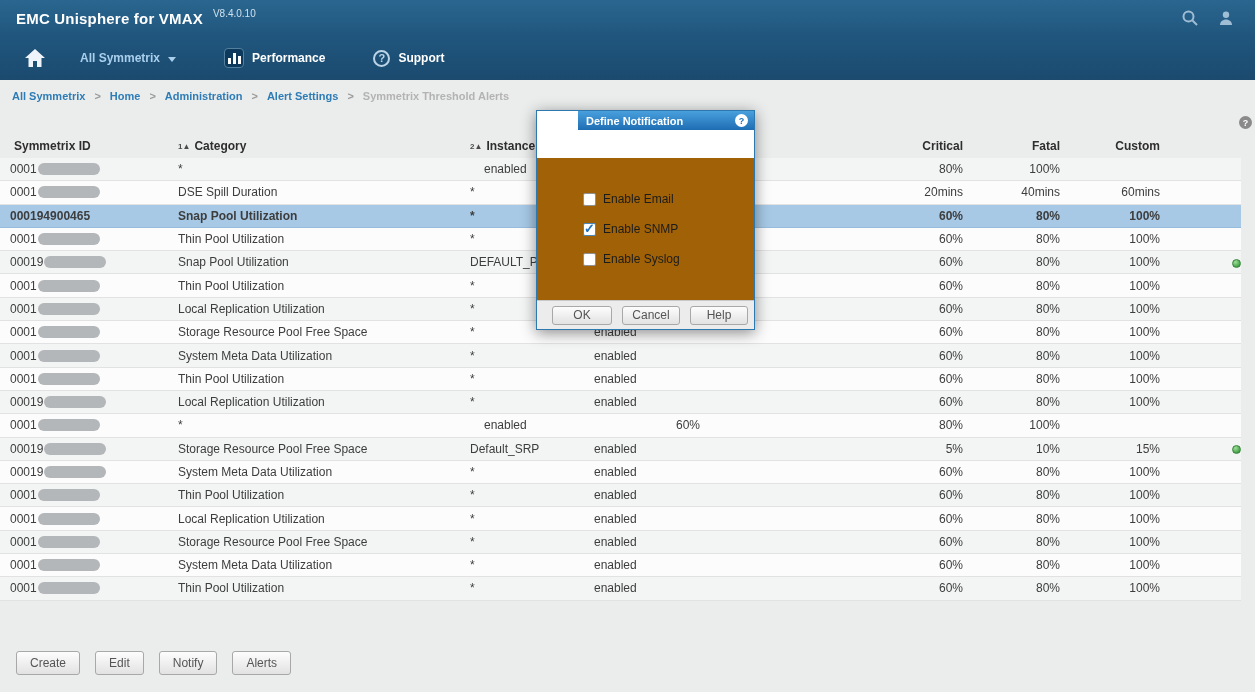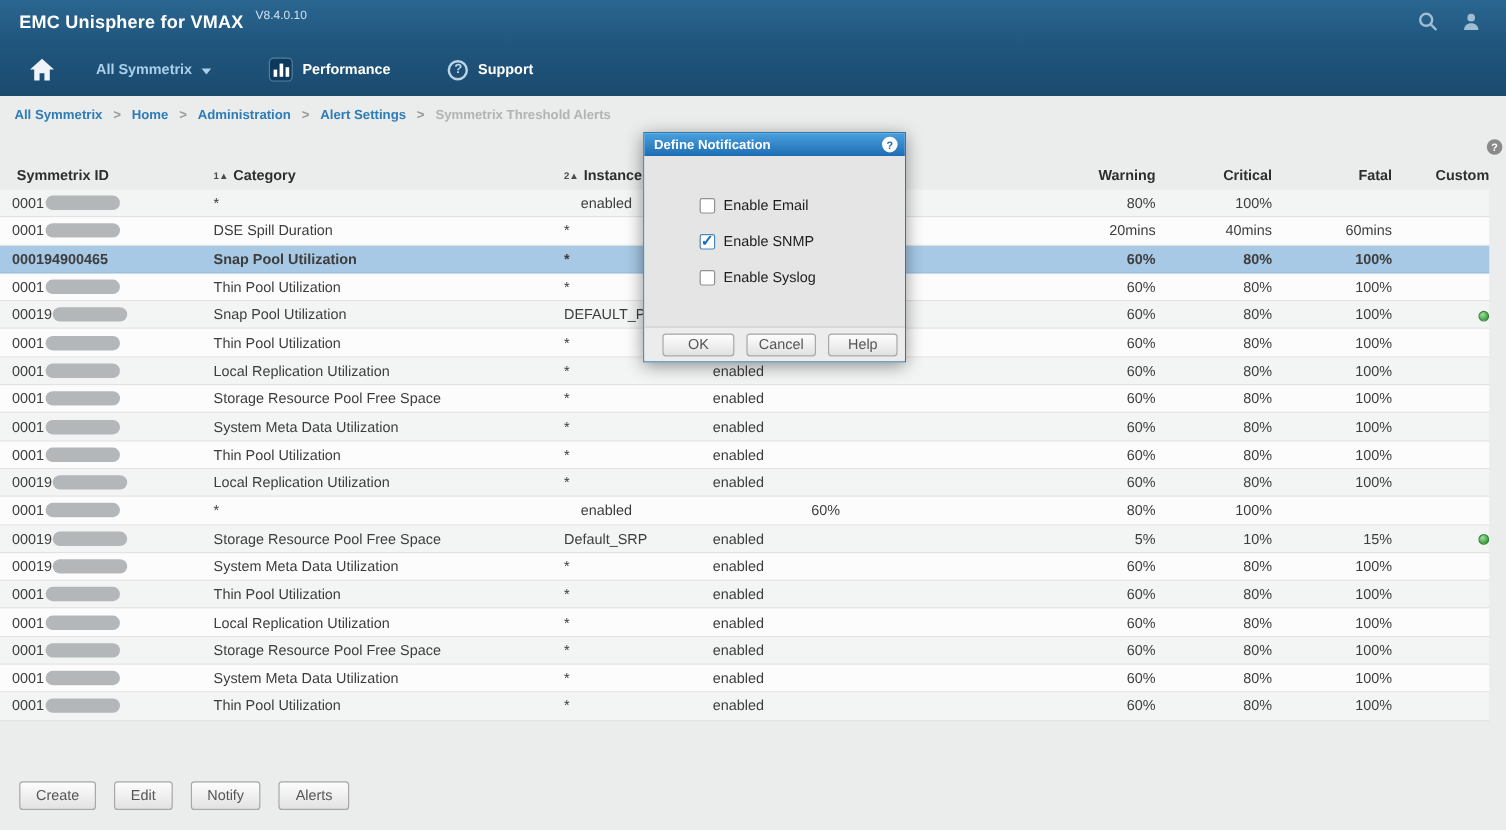--- a/index.html
+++ b/index.html
@@ -48,23 +48,23 @@
   .redact { display:inline-block; width:62px; height:12px; background:#b4b7b9; border-radius:7px; vertical-align:-2px; margin-left:1px; }
   .dot { display:inline-block; width:9px; height:9px; border-radius:50%; background:radial-gradient(circle at 35% 30%, #9fdf9a, #3f9e43 75%); border:1px solid #35853a; vertical-align:middle; }
 
   
   .actions { margin:50px 0 0 16px; display:flex; gap:15px; }
   .btn { background:linear-gradient(#fdfdfd,#e2e2e2); border:1px solid #a8a8a8; border-radius:3px; color:#555; font-size:12px; font-family:Liberation Sans, sans-serif; cursor:pointer; }
   .action-btn { padding:4px 13px; }
 
   
   .dialog { position:absolute; left:536px; top:110px; width:219px; background:#fff; border:1px solid #2e78b0; box-shadow:0 3px 14px rgba(0,0,0,.45); z-index:10; }
-  .dlg-title { height:19px; background:linear-gradient(#49a0dd,#1e6db3); color:#fff; font-size:11px; font-weight:bold; padding:0 6px 0 8px; display:flex; align-items:center; justify-content:space-between; cursor:move; }
+  .dlg-title { height:19px; background:linear-gradient(#49a0dd,#1e6db3); color:#fff; font-size:11px; font-weight:bold; padding:0 6px 0 8px; display:flex; align-items:center; justify-content:space-between; cursor:move;margin-left:41px; }
   .dlg-help { width:13px; height:13px; border-radius:50%; background:#fff; color:#1e6db3; font-size:9px; font-weight:bold; display:flex; align-items:center; justify-content:center; cursor:pointer; }
-  .dlg-body { padding:26px 0 26px 46px; background:#e5e5e5; }
+  .dlg-body { padding:26px 0 26px 46px; background:#a16207;margin-top:28px; }
   .cb-row { display:flex; align-items:center; gap:7px; height:30px; cursor:pointer; }
   .cb { width:13px; height:13px; border:1px solid #919191; background:#fff; border-radius:2px; position:relative; flex:0 0 13px; }
   .cb.checked { border-color:#4b87ba; }
   .cb.checked::after { content:"✓"; position:absolute; left:0; top:-3px; font-size:13px; font-weight:bold; color:#1d6fbd; }
   .cb-label { font-size:12px; color:#1c1c1c; }
   .dlg-footer { height:29px; background:#ececec; border-top:1px solid #c8c8c8; display:flex; align-items:center; padding-left:15px; gap:10px; }
   .dlg-btn { height:19px; }
   .dlg-btn.ok { width:60px; } .dlg-btn.cancel { width:58px; } .dlg-btn.help { width:58px; }
 </style>
 </head>
@@ -124,21 +124,20 @@
     <span class="current">Symmetrix Threshold Alerts</span>
   </div>
   <span class="page-help">?</span>
 
   <div class="table">
     <div class="thead">
       <div class="cell c-id"><span class="sort"></span><span>Symmetrix ID</span></div>
       <div class="cell c-cat"><span class="sort">1▲</span><span>Category</span></div>
       <div class="cell c-inst"><span class="sort">2▲</span><span>Instance</span></div>
       <div class="cell c-state"><span></span></div>
-      <div class="cell c-num"><span>Warning</span></div>
       <div class="cell c-num"><span>Critical</span></div>
       <div class="cell c-num"><span>Fatal</span></div>
       <div class="cell c-custom"><span>Custom</span></div>
     </div>
     <div class="tbody">
         <div class="trow">
           <div class="cell c-id">0001<span class="redact"></span></div>
           <div class="cell c-inst">*</div>
           <div class="cell c-state">enabled</div>
           <div class="cell c-num">60%</div>

